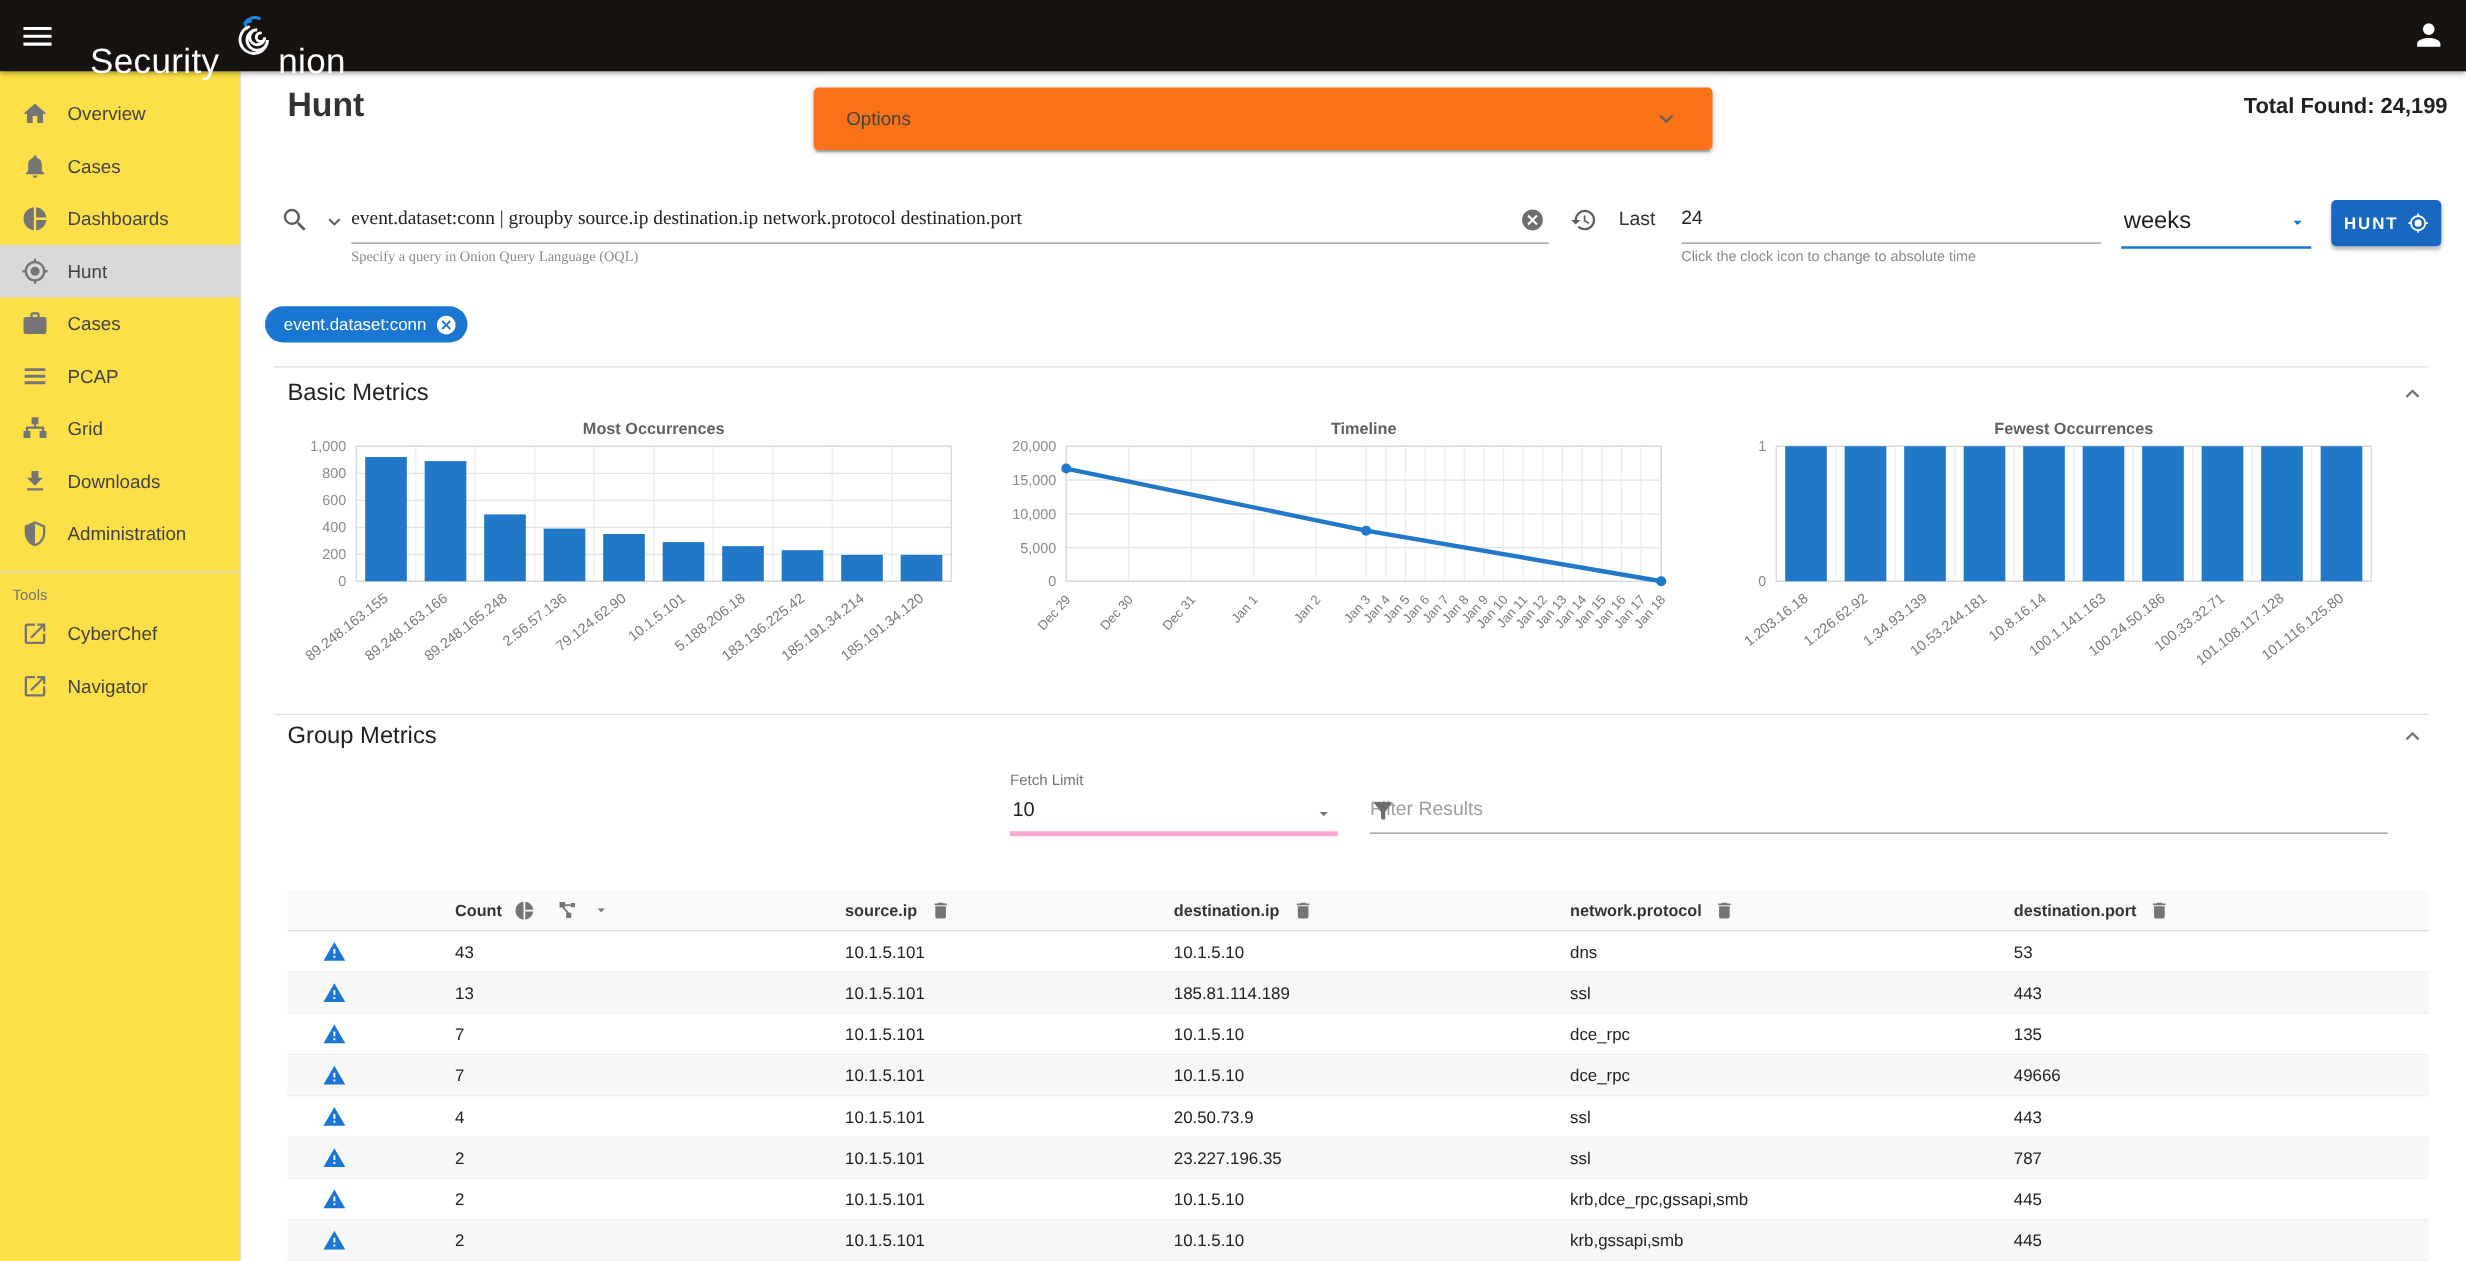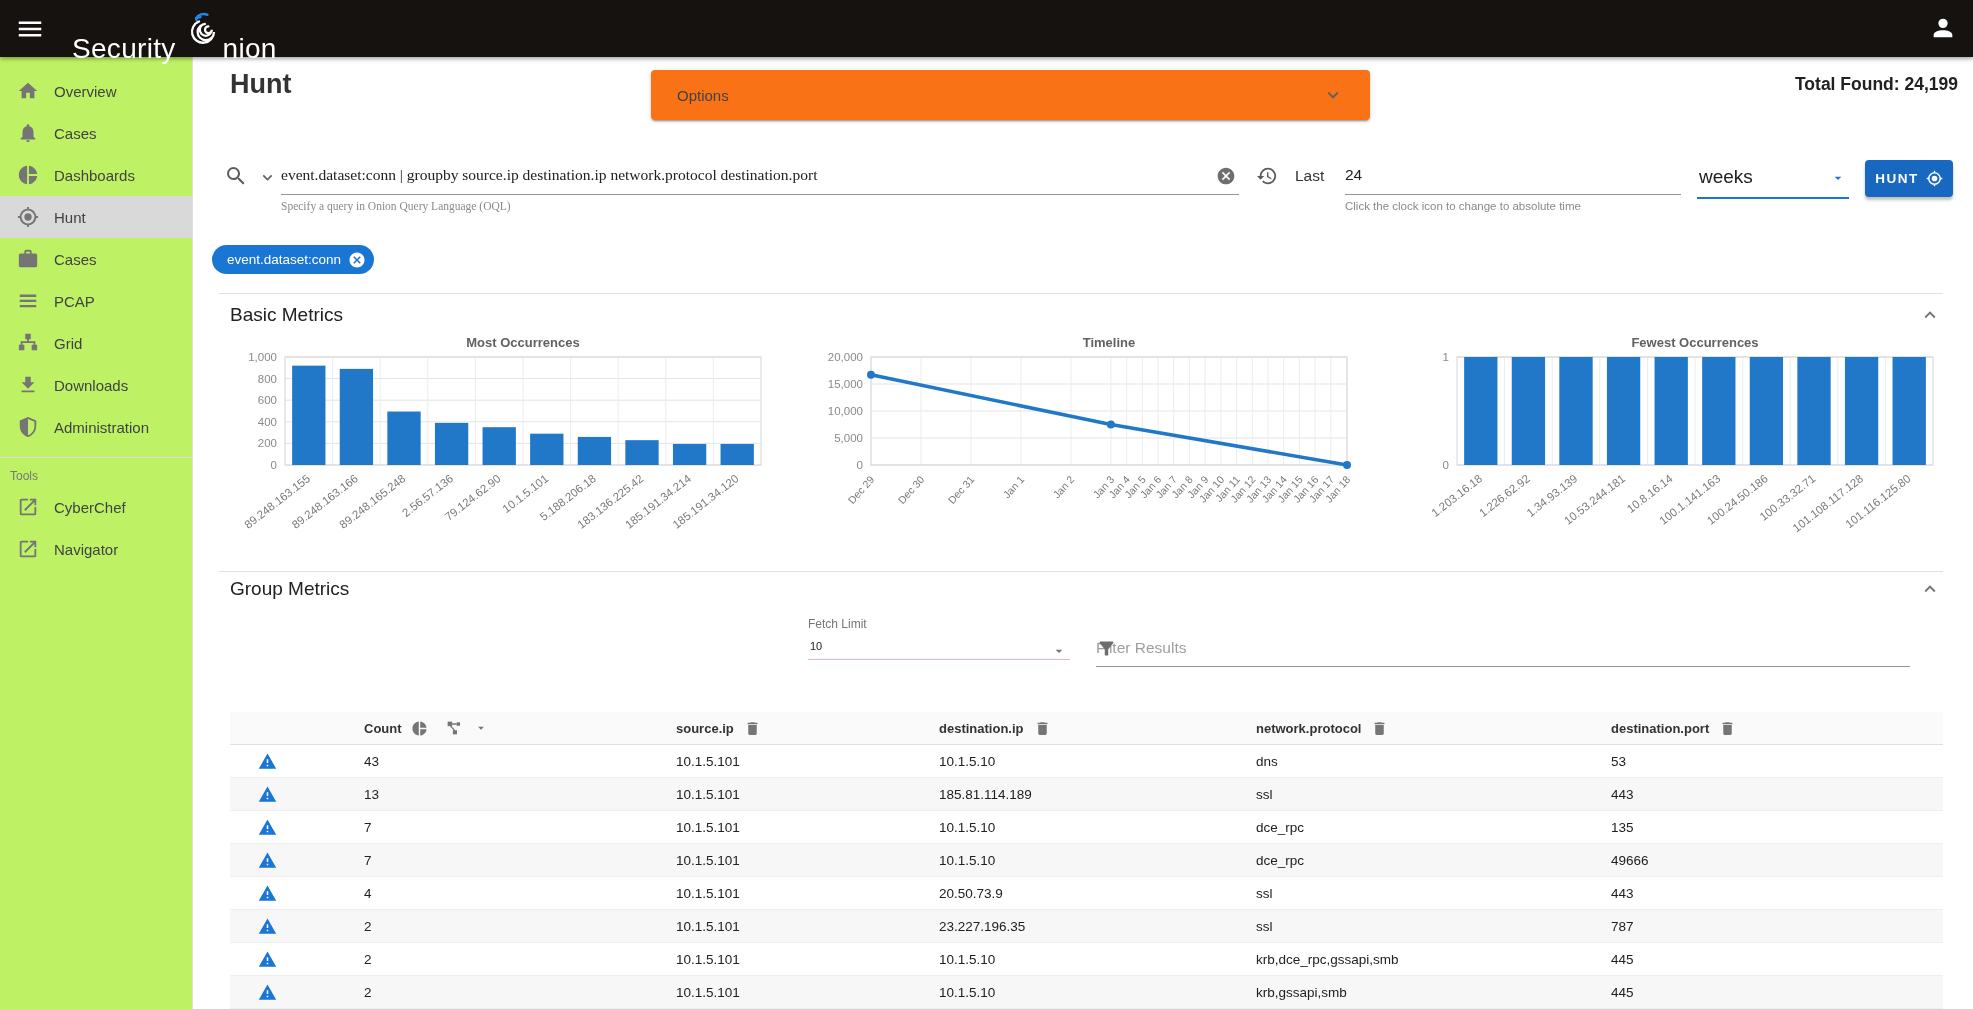--- a/index.html
+++ b/index.html
@@ -9,21 +9,21 @@
 
   
   .topbar { position:absolute; top:0; left:0; right:0; height:57px; background:#161210; display:flex; align-items:center; z-index:20; box-shadow:0 2px 4px rgba(0,0,0,.35); }
   .hamburger { margin-left:15px; width:30px; height:30px; color:#fff; cursor:pointer; }
   .brand { color:#fff; font-size:28px; display:flex; align-items:center; margin-left:27px; letter-spacing:.3px; }
   .brand .word { line-height:1;margin-top:40px; }
   .brand .onion { margin:0 1px 0 8px; }
   .userbtn { position:absolute; right:16px; top:14px; width:28px; height:28px; color:#fff; cursor:pointer; }
 
   
-  .sidebar { position:absolute; top:57px; left:0; width:193px; bottom:0; background:#bef264; border-right:1px solid #e0e0e0; padding-top:13px; }
+  .sidebar { position:absolute; top:57px; left:0; width:193px; bottom:0; background:#fde047; border-right:1px solid #e0e0e0; padding-top:13px; }
   .nav-item { height:42px; display:flex; align-items:center; padding-left:17px; cursor:pointer; }
   .nav-item.active { background:#d9d9d9; }
   .nav-icon { width:22px; height:22px; color:#757575; flex:0 0 22px; }
   .nav-icon svg { width:22px; height:22px; fill:currentColor; }
   .nav-label { margin-left:15px; font-size:15px; color:#424242; white-space:nowrap; }
   .side-divider { border-top:1px solid #dcdcdc; margin-top:9px; }
   .tools-label { font-size:12px; color:#757575; padding:11px 0 3px 10px; }
 
   
   main { position:absolute; left:193px; top:57px; right:0; bottom:0; background:#fff; }
@@ -59,27 +59,27 @@
   .chip { position:absolute; left:19px; top:188px; height:29px; background:#1976d2; border-radius:15px; color:#fff; font-size:13.5px;
       display:inline-flex; align-items:center; padding:0 8px 0 15px; gap:7px; cursor:pointer; }
   .chip .cancel { width:18px; height:18px; color:#fff; }
   .chip .cancel svg { fill:currentColor; }
 
   .hr { position:absolute; left:26px; right:30px; border-top:1px solid #e0e0e0; }
   .section-h { position:absolute; left:37px; font-size:19px; color:#212121; }
   .collapse { position:absolute; right:32px; width:22px; height:22px; color:#757575; cursor:pointer; }
 
   
-  .charts { position:absolute; left:26px; top:278px; right:30px; display:flex; gap:34px; }
+  .charts { position:absolute; left:26px; top:278px; right:30px; display:flex; gap:16px; }
   .chart { width:552px; height:228px; }
 
   
   .fetch { position:absolute; left:615px; top:560px; width:262px; }
   .fetch-label { font-size:12px; color:#757575; }
-  .fetch-val { font-size:11px; color:#212121; border-bottom:1px solid #f9a8d4; padding:6px 0 7px 2px; position:relative; margin-top:3px; cursor:pointer; }
+  .fetch-val { font-size:16px; color:#212121; border-bottom:4px solid #f9a8d4; padding:6px 0 7px 2px; position:relative; margin-top:3px; cursor:pointer; }
   .fetch-val .caret { position:absolute; right:3px; top:9px; width:16px; height:16px; color:#757575; }
   .filterbox { position:absolute; left:903px; top:574px; right:30px; }
   .funnel { position:absolute; left:0; top:7px; width:21px; height:21px; color:#6e6e6e; }
   .filter-input { display:block; width:100%; width:calc(100% - 33px); border:none; border-bottom:1px solid #949494; font-family:inherit; font-size:15.5px; color:#212121; padding:8px 0 9px 0; outline:none; background:transparent; }
   .filter-input::placeholder { color:#9e9e9e; }
 
   
   .tablebox { position:absolute; left:37px; top:655px; width:1713px; font-size:13.5px; color:#212121; }
   .t-head { display:flex; height:33px; align-items:center; background:#fafafa; border-bottom:1px solid #e0e0e0; font-weight:bold; font-size:13px; color:#333; }
   .t-row { display:flex; height:33px; align-items:center; border-bottom:1px solid #efefef; }

